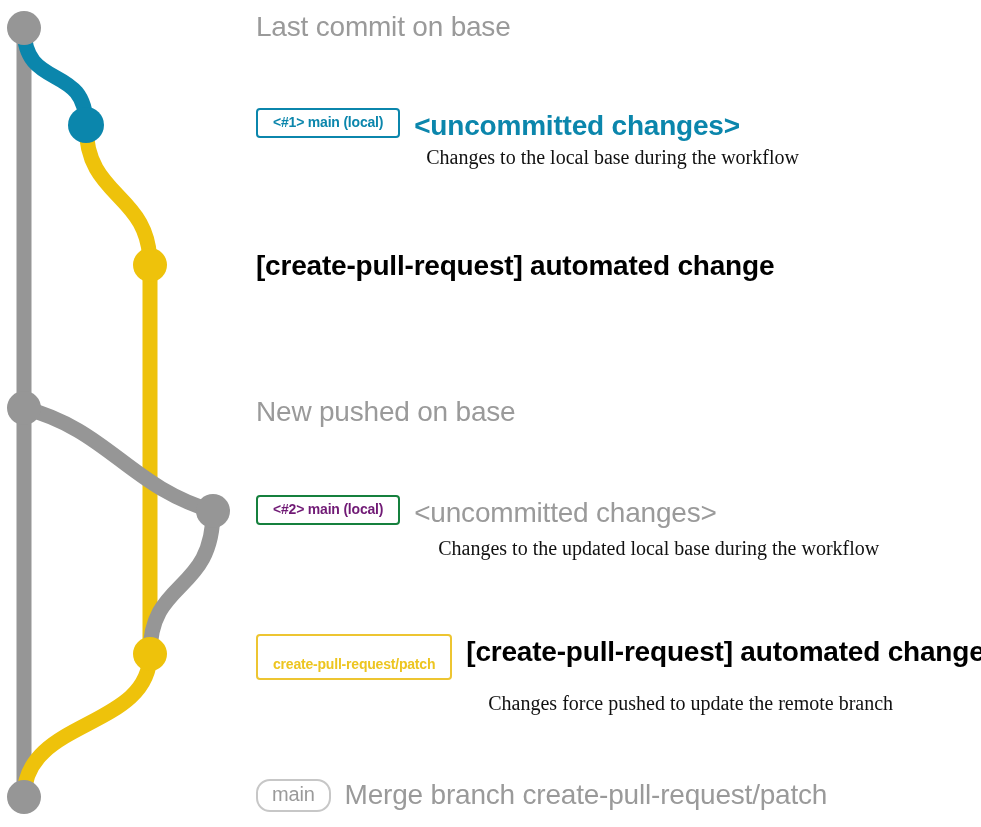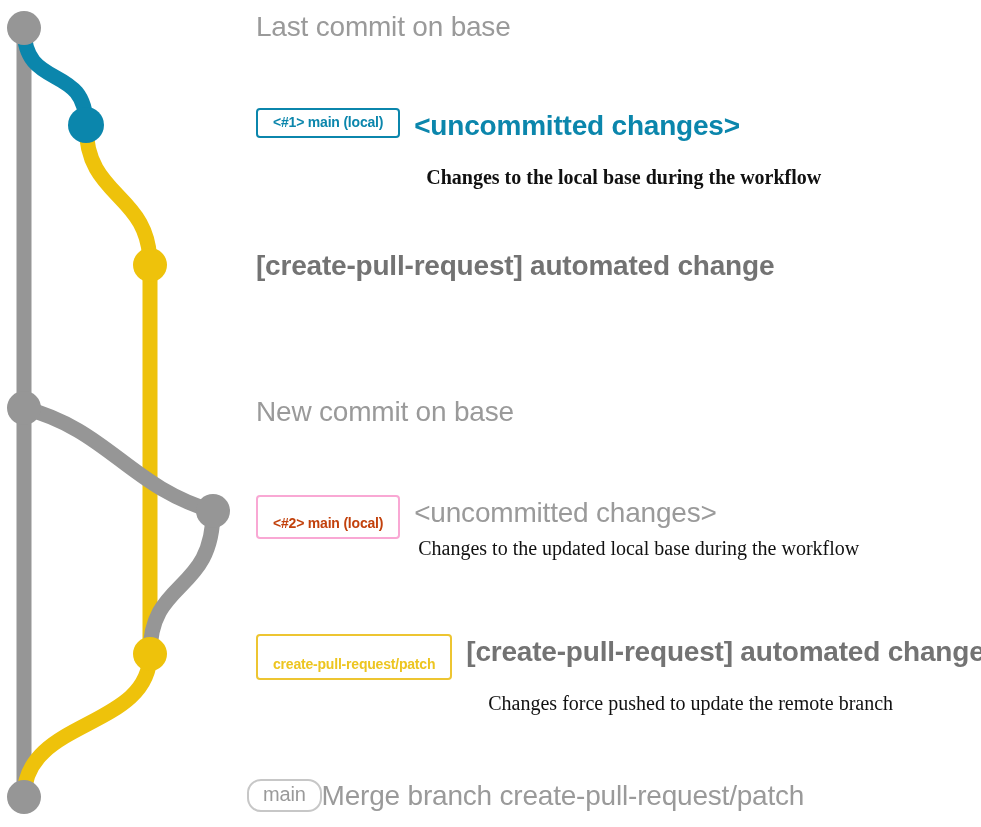--- a/index.html
+++ b/index.html
@@ -43,23 +43,23 @@
     letter-spacing: -0.2px;
     white-space: nowrap;
     background: #ffffff;
   }
   .badge-blue {
     border: 2px solid #0b86ac;
     color: #0b86ac;
     padding: 4px 15px 6px 15px;
   }
   .badge-gray {
-    border: 2px solid #f9a8d4;
-    color: #c2410c;
-    padding: 18px 15px 6px 15px;
+    border: 2px solid #15803d;
+    color: #701a75;
+    padding: 4px 15px 6px 15px;
   }
   .badge-yellow {
     border: 2px solid #edc531;
     color: #edc51f;
     padding: 20px 15px 6px 15px;
   }
   .badge-gray-light {
     border: 2px solid #c7c7c7;
     color: #9a9a9a;
     padding: 2px 14px 4px 14px;
@@ -74,21 +74,21 @@
     font-size: 28px;
     font-weight: bold;
     white-space: nowrap;
     letter-spacing: -0.2px;
   }
   .headline-plain {
     font-weight: normal;
   }
   .c-blue  { color: #0b86ac; }
   .c-gray  { color: #9a9a9a; }
-  .c-yellow{ color: #737373; }
+  .c-yellow{ color: #000000; }
 
   
   .subtext {
     font-family: "Liberation Serif", serif;
     font-size: 20px;
     color: #111111;
     white-space: nowrap;
   }
 
   .stack { display: flex; flex-direction: column; justify-content: space-between; }
@@ -128,46 +128,46 @@
 </svg>
 
 <div class="row" style="left:256px; top:11px;">
   <div class="headline headline-plain c-gray">Last commit on base</div>
 </div>
 
 <div class="row" style="left:256px; top:108px;">
   <div class="badge badge-blue">&lt;#1&gt; main (local)</div>
   <div class="stack" style="margin-left:14px;">
     <div class="headline c-blue" style="margin-top:2px;">&lt;uncommitted changes&gt;</div>
-    <div class="subtext" style="margin-top:24px; margin-left:12px;font-weight:bold;">Changes to the local base during the workflow</div>
+    <div class="subtext" style="margin-top:4px; margin-left:12px;">Changes to the local base during the workflow</div>
   </div>
 </div>
 
 <div class="row" style="left:256px; top:250px;">
   <div class="stack">
     <div class="headline c-yellow">[create-pull-request] automated change</div>
   </div>
 </div>
 
 <div class="row" style="left:256px; top:396px;">
-  <div class="headline headline-plain c-gray">New commit on base</div>
+  <div class="headline headline-plain c-gray">New pushed on base</div>
 </div>
 
 <div class="row" style="left:256px; top:495px;">
   <div class="badge badge-gray">&lt;#2&gt; main (local)</div>
   <div class="stack" style="margin-left:14px;">
     <div class="headline headline-plain c-gray" style="margin-top:2px;">&lt;uncommitted changes&gt;</div>
-    <div class="subtext" style="margin-top:8px; margin-left:4px;">Changes to the updated local base during the workflow</div>
+    <div class="subtext" style="margin-top:8px; margin-left:24px;">Changes to the updated local base during the workflow</div>
   </div>
 </div>
 
 <div class="row" style="left:256px; top:634px;">
   <div class="badge badge-yellow">create-pull-request/patch</div>
   <div class="stack" style="margin-left:14px;">
     <div class="headline c-yellow" style="margin-top:2px;">[create-pull-request] automated change</div>
     <div class="subtext" style="margin-top:24px; margin-left:22px;">Changes force pushed to update the remote branch</div>
   </div>
 </div>
 
-<div class="row" style="left:247px; top:779px; align-items:flex-end;">
+<div class="row" style="left:256px; top:779px; align-items:flex-start;">
   <div class="badge badge-gray-light">main</div>
-  <div class="headline headline-plain c-gray" style="">Merge branch create-pull-request/patch</div>
+  <div class="headline headline-plain c-gray" style="margin-left:14px;">Merge branch create-pull-request/patch</div>
 </div>
 
 </body></html>

